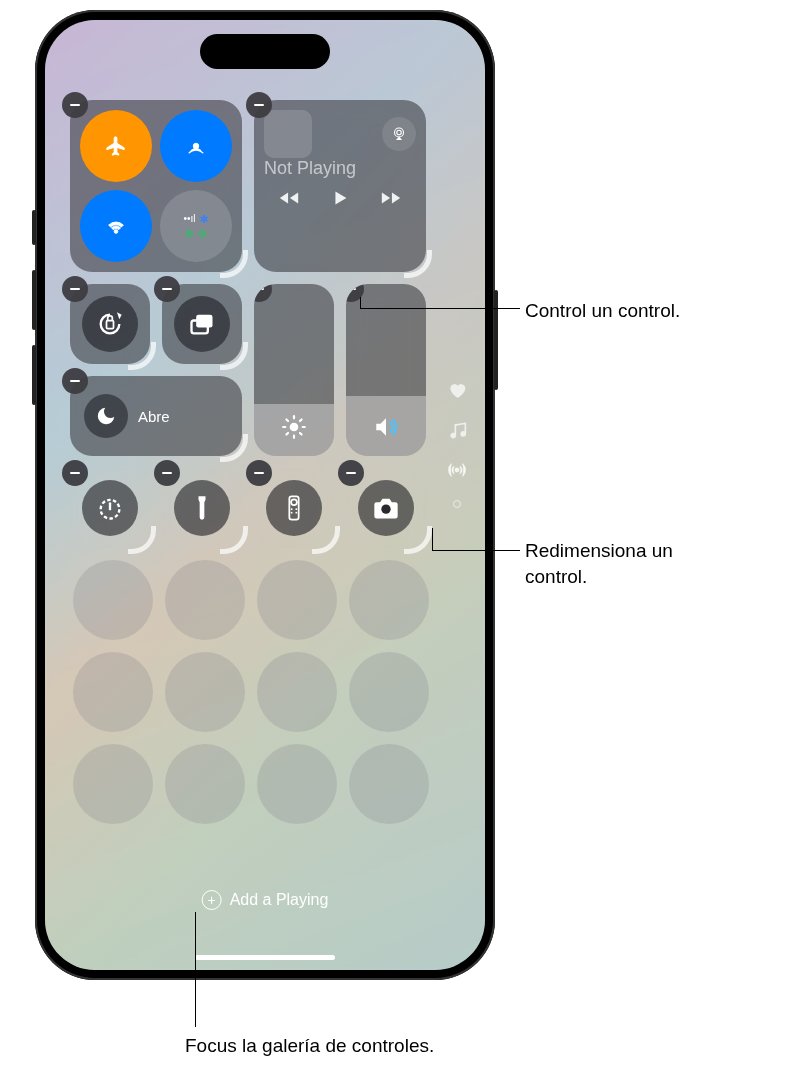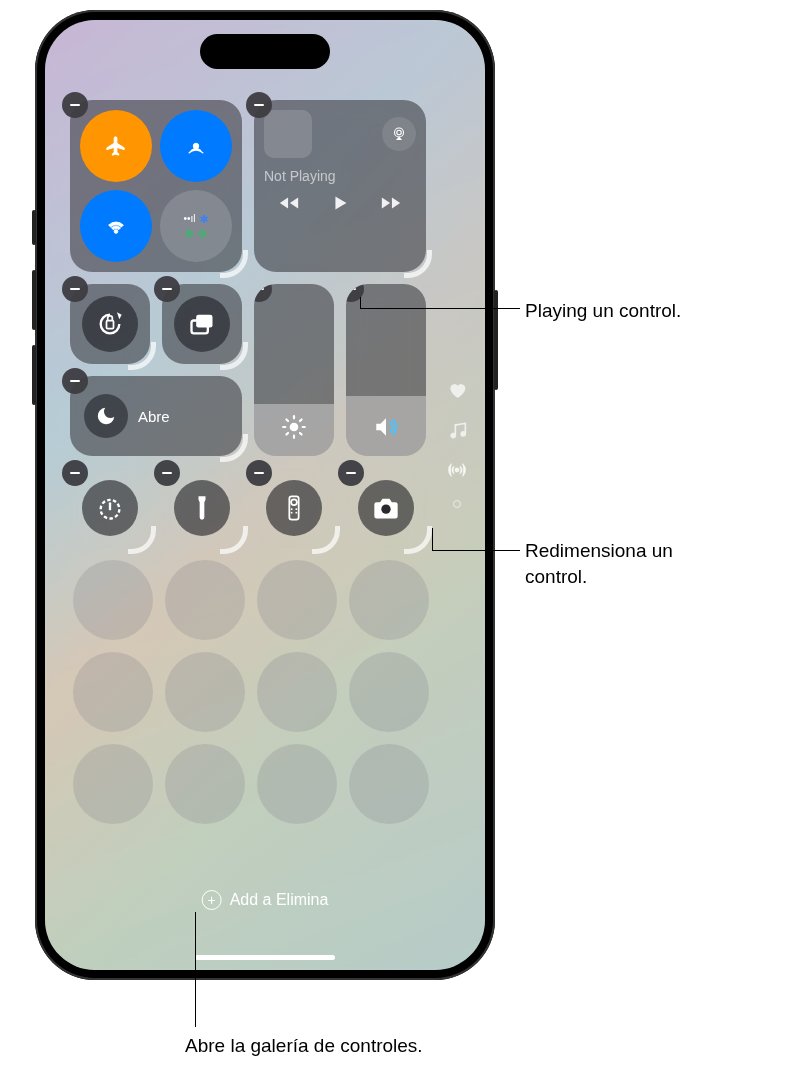--- a/index.html
+++ b/index.html
@@ -102,21 +102,21 @@
   .conn-btn.dark { background:rgba(255,255,255,.15); }
   .conn-btn svg { width:22px; height:22px; fill:#fff; stroke:#fff; }
   .mini-icons { display:flex; flex-direction:column; align-items:center; justify-content:center; gap:1px;}
   .mini-icons .row { display:flex; gap:4px; }
 
   
   .media-tile { padding:10px; display:flex; flex-direction:column; }
   .media-top { display:flex; gap:8px; align-items:center; }
   .media-art { width:48px;height:48px;border-radius:10px;background:rgba(255,255,255,.15); }
   .airplay-top { margin-left:auto; width:34px;height:34px;border-radius:50%;background:rgba(255,255,255,.1);display:flex;align-items:center;justify-content:center;}
-  .media-status { font-size:14px; color:rgba(255,255,255,.6); margin-top:10px; }
+  .media-status { font-size:18px; color:rgba(255,255,255,.6); }
   .media-controls { display:flex; justify-content:space-around; align-items:center; margin-top:8px; }
   .media-controls svg { width:22px;height:22px;fill:rgba(255,255,255,.9); }
 
   .icon-pill {
     width:100%; height:100%; display:flex; align-items:center; justify-content:center;
   }
   .icon-pill svg { width:28px;height:28px; fill:#fff; }
   .circle-inner {
     width:56px;height:56px;border-radius:50%;background:rgba(30,30,35,.6);
     display:flex;align-items:center;justify-content:center;
@@ -394,29 +394,29 @@
       <div class="empty-slot"></div>
       <div class="empty-slot"></div>
       <div class="empty-slot"></div>
       <div class="empty-slot"></div>
       <div class="empty-slot"></div>
       <div class="empty-slot"></div>
     </div>
 
     <div class="add-control">
       <span class="add-plus">+</span>
-      <span>Add a Elimina</span>
+      <span>Add a Playing</span>
     </div>
 
     <div class="home-indicator"></div>
   </div>
 </div>
 
-<div class="callout" style="top:298px; left:525px;">Playing un control.</div>
+<div class="callout" style="top:298px; left:525px;">Control un control.</div>
 <div class="callout-line" style="top:308px; left:360px; width:160px;"></div>
 <div class="callout-line v" style="top:297px; left:360px; height:11px;"></div>
 
 <div class="callout" style="top:538px; left:525px; width:200px">Redimensiona un control.</div>
 <div class="callout-line" style="top:550px; left:432px; width:88px;"></div>
 <div class="callout-line v" style="top:528px; left:432px; height:22px;"></div>
 
-<div class="callout" style="top:1033px; left:185px;">Abre la galería de controles.</div>
+<div class="callout" style="top:1033px; left:185px;">Focus la galería de controles.</div>
 <div class="callout-line v" style="top:912px; left:195px; height:115px;"></div>
 
 </body></html>

